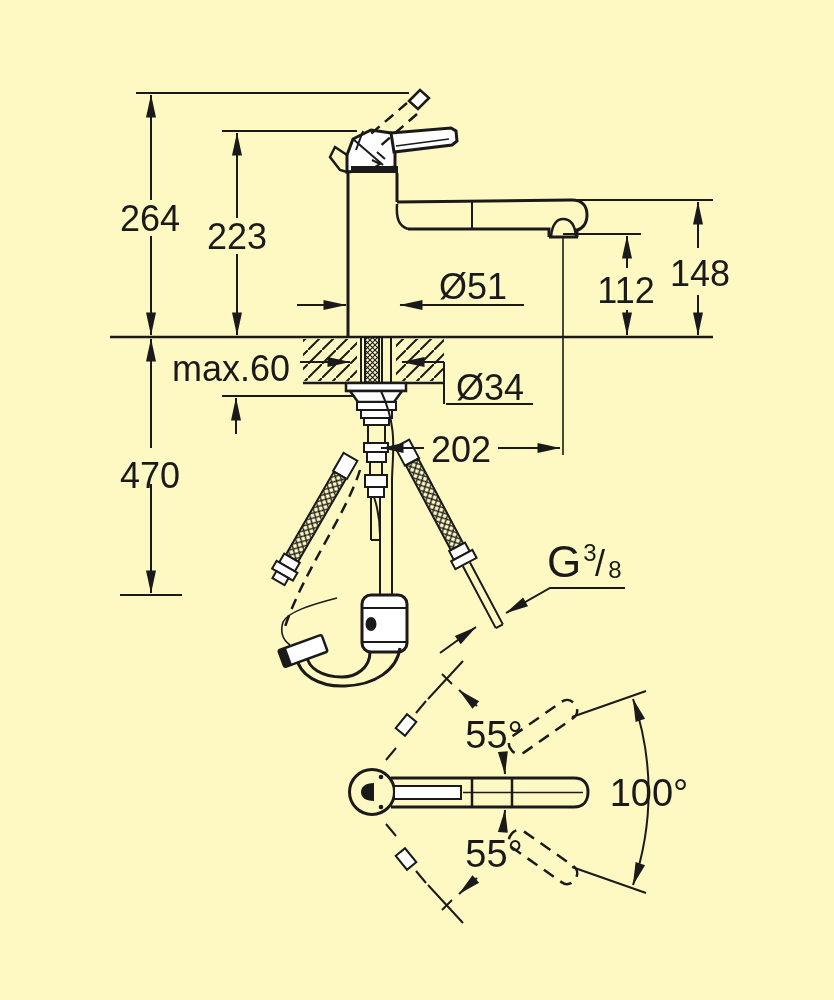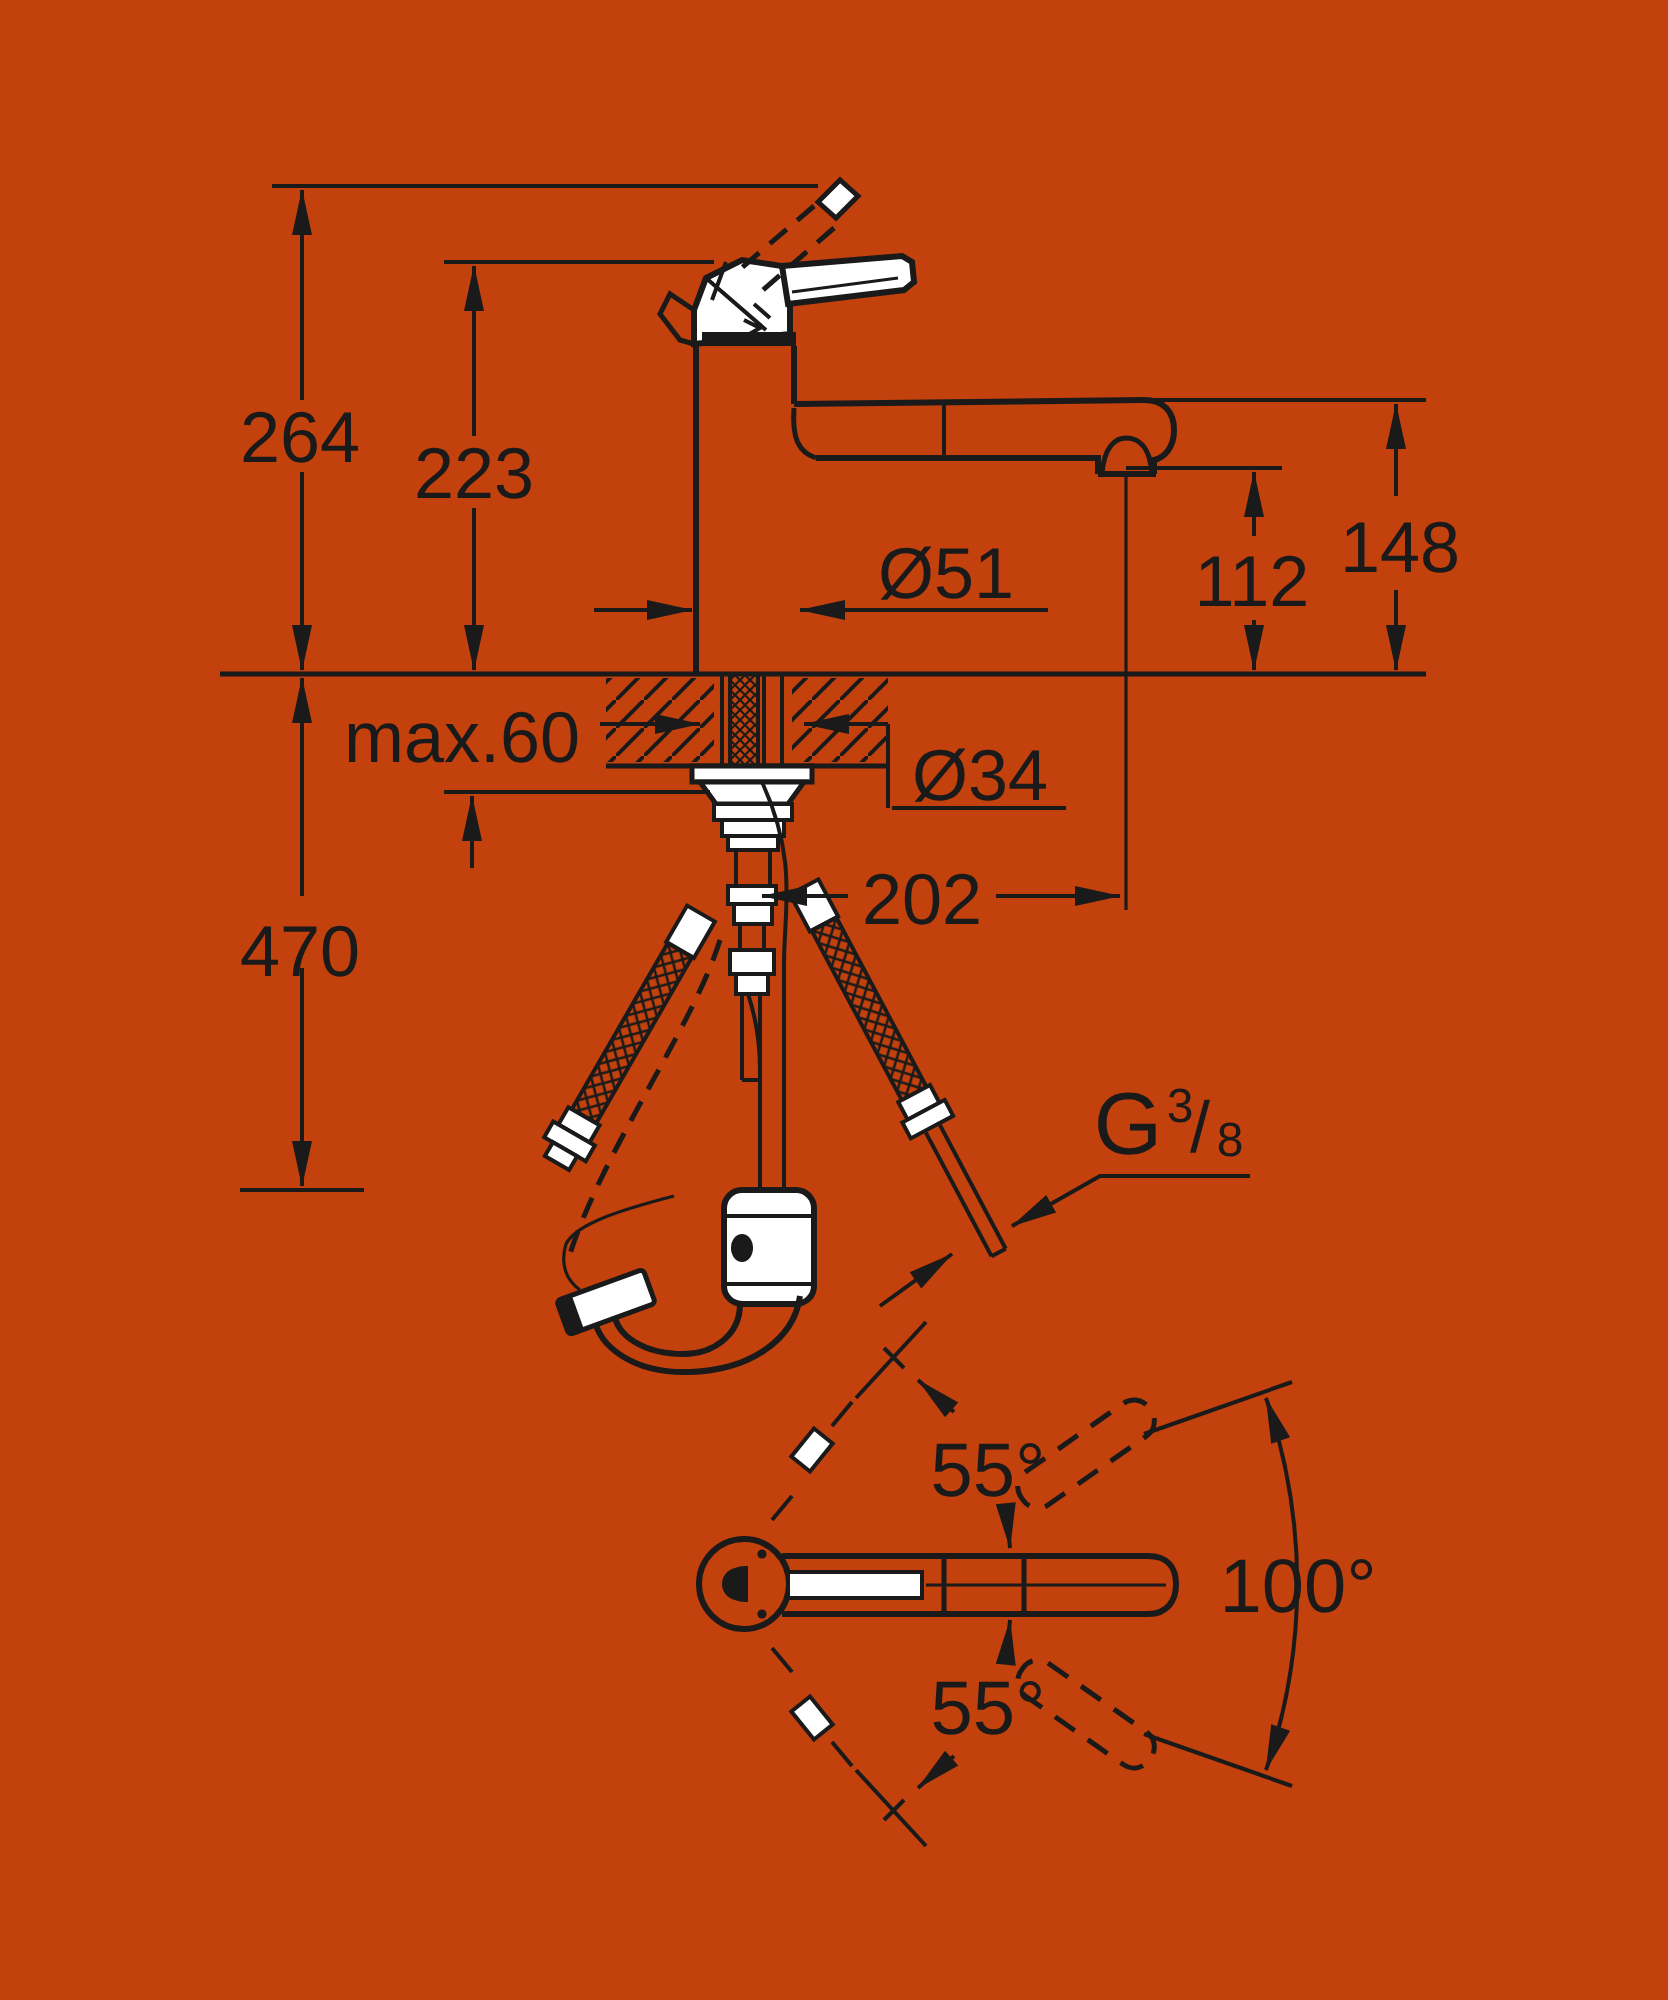--- a/index.html
+++ b/index.html
@@ -1,16 +1,16 @@
 <!DOCTYPE html>
 <html><head>
 <meta charset="utf-8">
 <style>
   html,body{margin:0;padding:0;background:#ffffff;}
-  .stage{width:834px;height:1000px;position:relative;background:#c2410c;overflow:hidden;
+  .stage{width:834px;height:1000px;position:relative;background:#fef9c3;overflow:hidden;
          font-family:"Liberation Sans", sans-serif;text-decoration:underline;}
   svg{display:block;}
   text{fill:#1a1a1a;font-family:"Liberation Sans", sans-serif;}
   .dim-label{font-size:36px;}
   .deg-label{font-size:38px;}
   .outline{stroke:#1a1a1a;stroke-width:3;fill:none;}
   .outline-f{stroke:#1a1a1a;stroke-width:3;fill:#ffffff;}
   .thin{stroke:#1a1a1a;stroke-width:2;fill:none;}
   .thin-f{stroke:#1a1a1a;stroke-width:2;fill:#ffffff;}
   .med{stroke:#1a1a1a;stroke-width:2.5;fill:none;}

